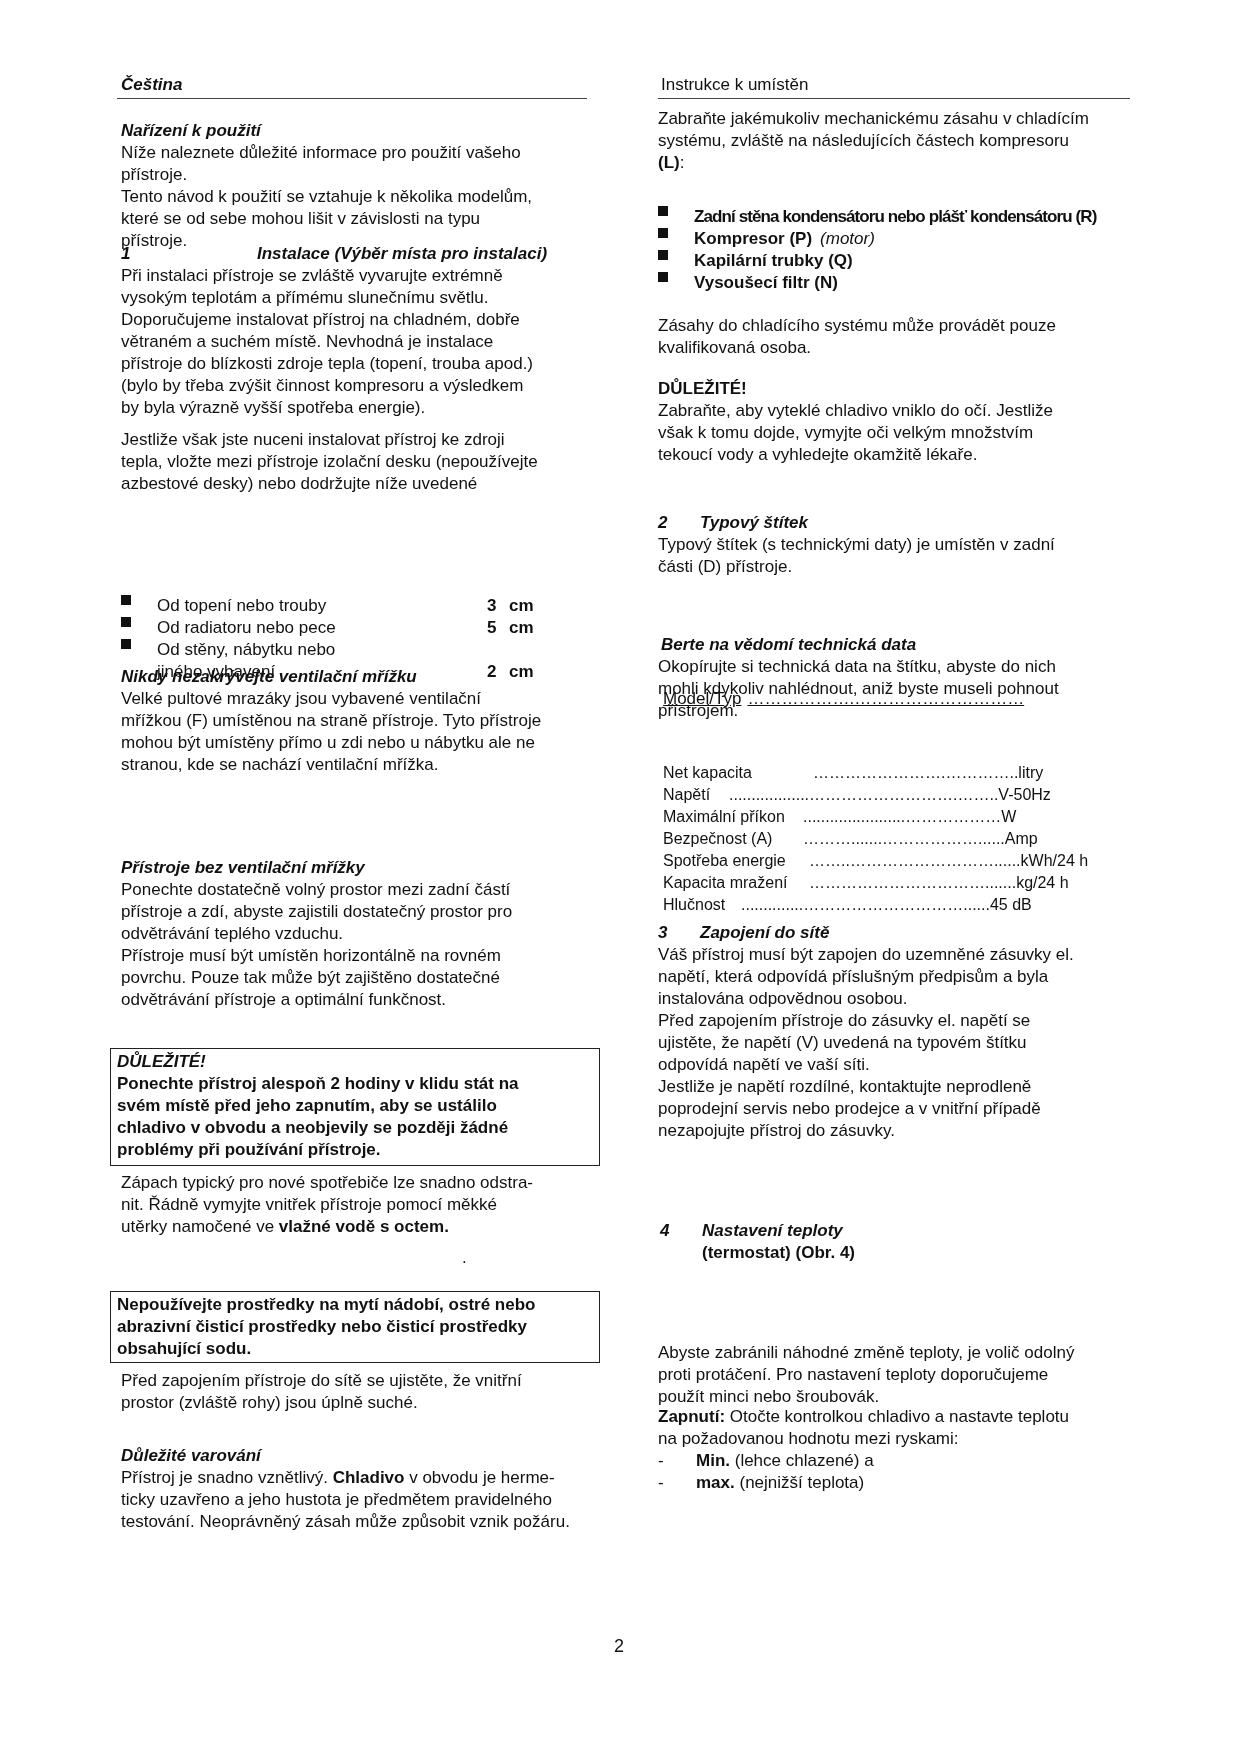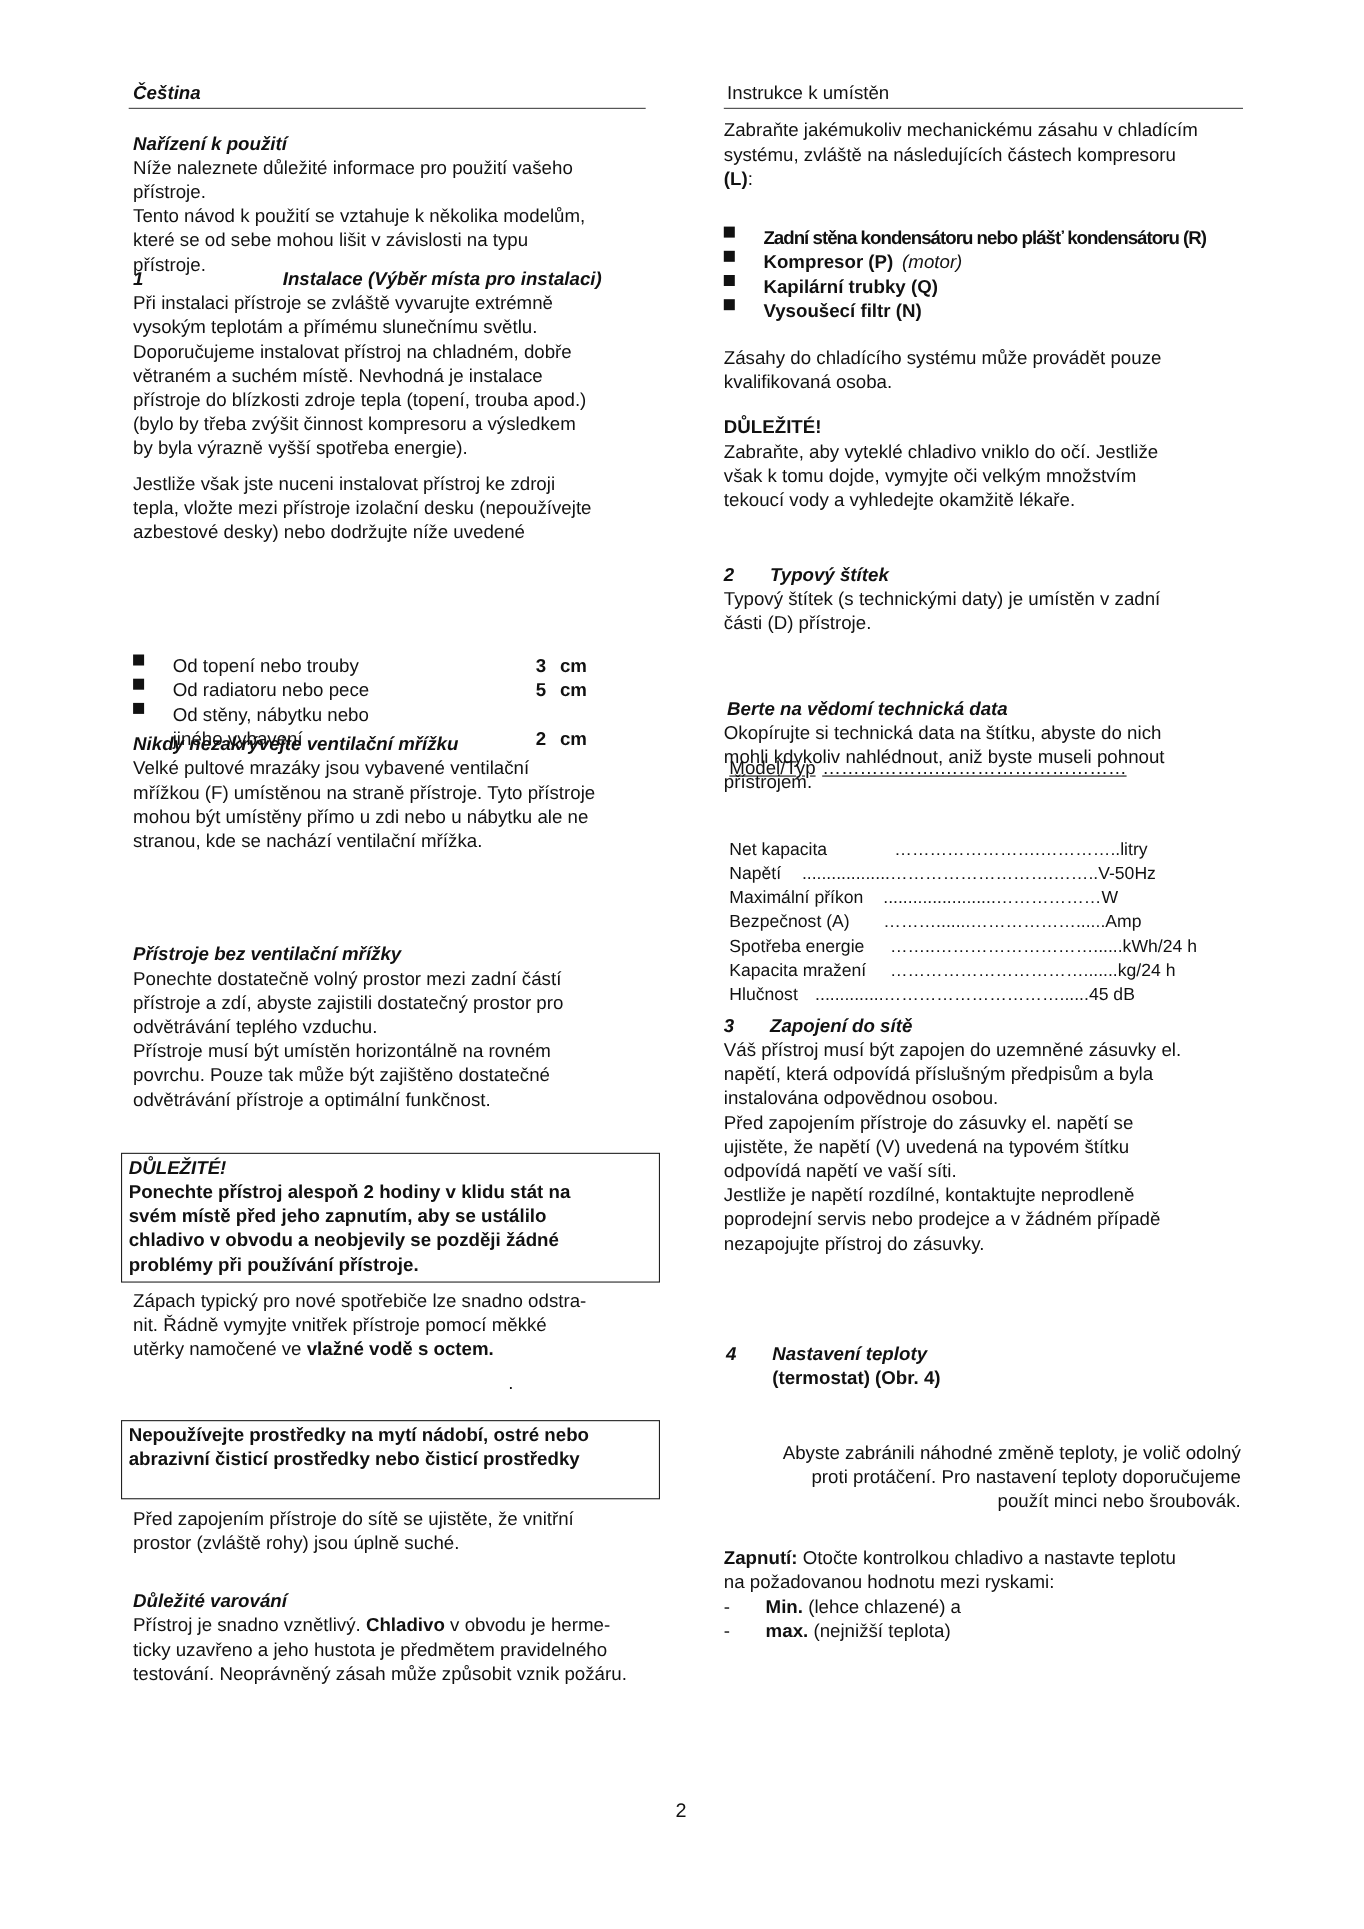--- a/index.html
+++ b/index.html
@@ -108,20 +108,21 @@
 <div class="col left" style="top:1172px;">
   <p>Zápach typický pro nové spotřebiče lze snadno odstra-</p>
   <p>nit. Řádně vymyjte vnitřek přístroje pomocí měkké</p>
   <p><span>utěrky namočené ve </span><span class="b">vlažné vodě s octem.</span></p>
 </div>
 <div class="abs" style="left:462px;top:1248px;">.</div>
 
 <div class="box" style="left:110px;top:1291px;width:476px;height:66px;">
   <p class="b">Nepoužívejte prostředky na mytí nádobí, ostré nebo</p>
   <p class="b">abrazivní čisticí prostředky nebo čisticí prostředky</p>
+  <p class="b">obsahující sodu.</p>
 </div>
 
 <div class="col left" style="top:1370px;">
   <p>Před zapojením přístroje do sítě se ujistěte, že vnitřní</p>
   <p>prostor (zvláště rohy) jsou úplně suché.</p>
 </div>
 
 <div class="col left" style="top:1445px;width:500px;">
   <p class="bi">Důležité varování</p>
   <p><span>Přístroj je snadno vznětlivý. </span><span class="b">Chladivo</span><span> v obvodu je herme-</span></p>
@@ -236,36 +237,36 @@
     <span class="bi" style="width:42px;">3</span>
     <span class="bi">Zapojení do sítě</span>
   </div>
   <p>Váš přístroj musí být zapojen do uzemněné zásuvky el.</p>
   <p>napětí, která odpovídá příslušným předpisům a byla</p>
   <p>instalována odpovědnou osobou.</p>
   <p>Před zapojením přístroje do zásuvky el. napětí se</p>
   <p>ujistěte, že napětí (V) uvedená na typovém štítku</p>
   <p>odpovídá napětí ve vaší síti.</p>
   <p>Jestliže je napětí rozdílné, kontaktujte neprodleně</p>
-  <p>poprodejní servis nebo prodejce a v žádném případě</p>
+  <p>poprodejní servis nebo prodejce a v vnitřní případě</p>
   <p>nezapojujte přístroj do zásuvky.</p>
 </div>
 
 <div class="col right" style="top:1220px;left:660px;">
   <div class="row">
     <span class="bi" style="width:42px;">4</span>
     <span class="bi">Nastavení teploty</span>
   </div>
   <div class="row">
     <span style="width:42px;"></span>
     <span class="b">(termostat) (Obr. 4)</span>
   </div>
 </div>
 
-<div class="col right" style="top:1310px;text-align:right;">
+<div class="col right" style="top:1342px;">
   <p>Abyste zabránili náhodné změně teploty, je volič odolný</p>
   <p>proti protáčení. Pro nastavení teploty doporučujeme</p>
   <p>použít minci nebo šroubovák.</p>
 </div>
 
 <div class="col right" style="top:1406px;">
   <p><span class="b">Zapnutí:</span><span> Otočte kontrolkou chladivo a nastavte teplotu</span></p>
   <p>na požadovanou hodnotu mezi ryskami:</p>
   <div class="row">
     <span style="width:38px">-</span>

